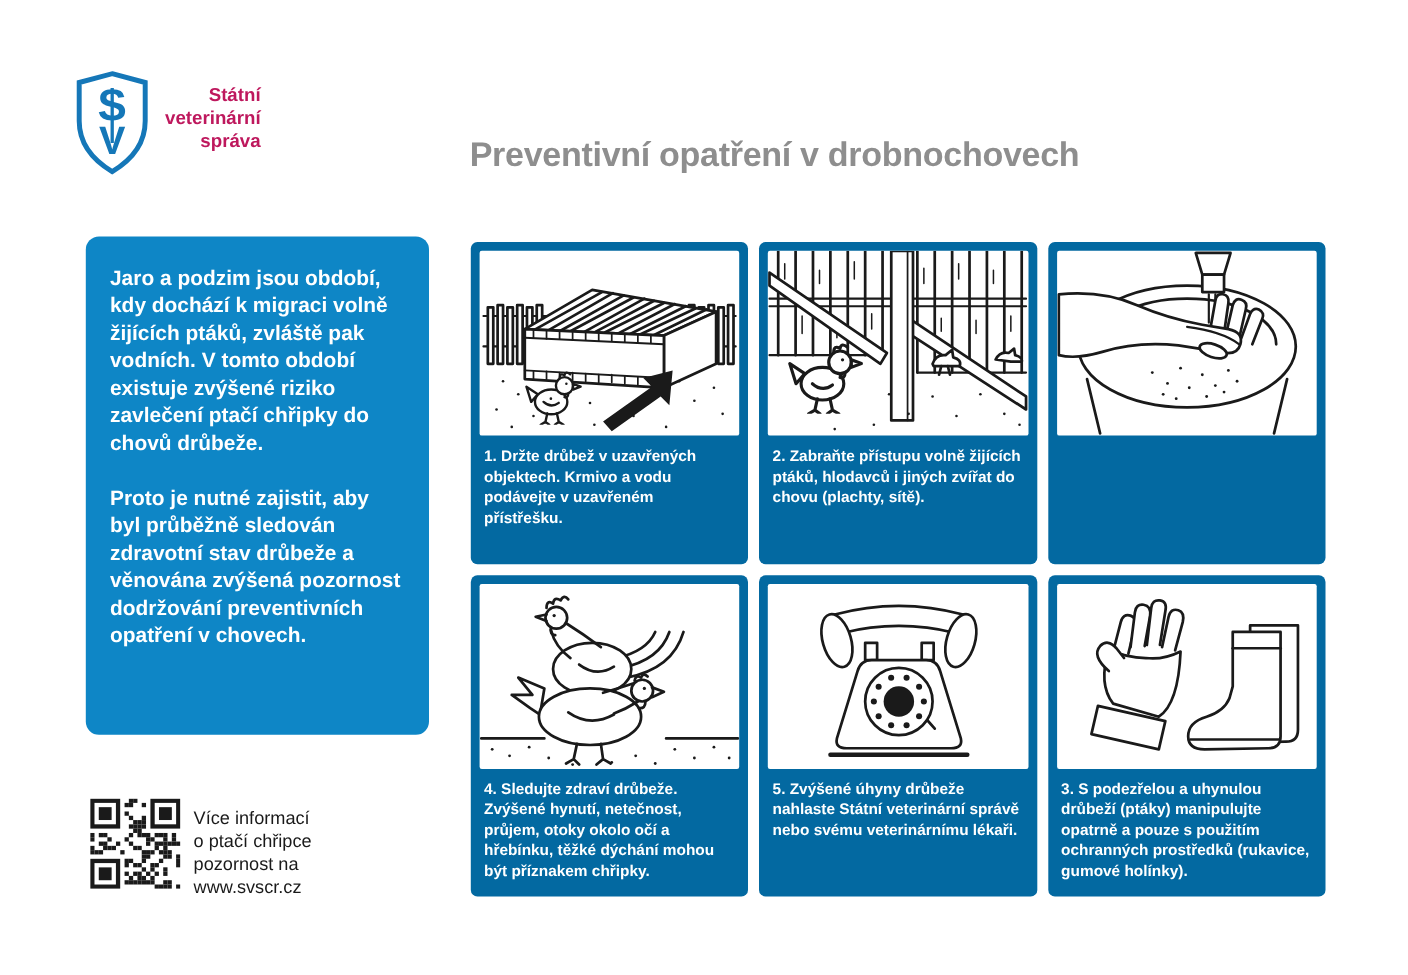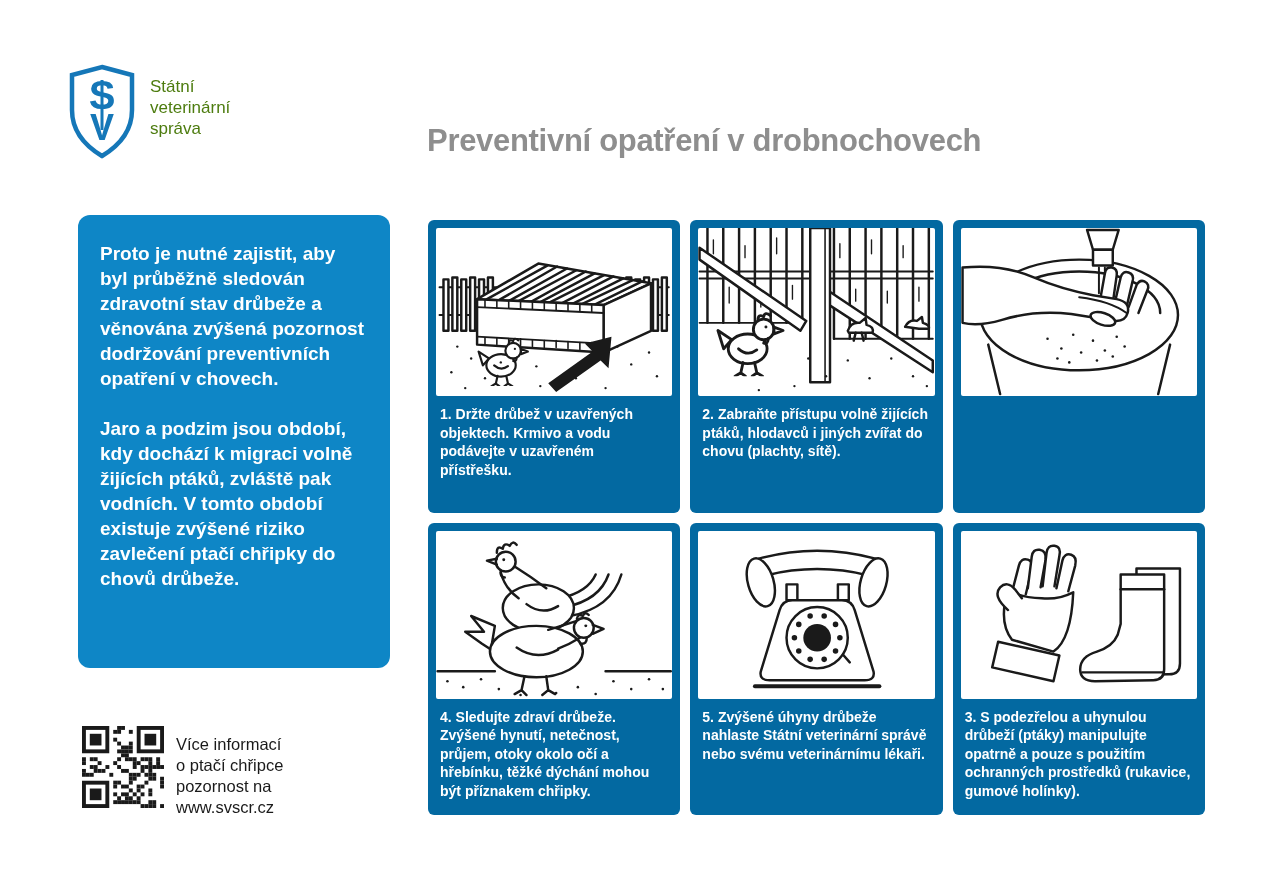--- a/index.html
+++ b/index.html
@@ -1,21 +1,21 @@
 <!DOCTYPE html>
 <html><head>
 <meta charset="utf-8">
 <style>
   html,body{margin:0;padding:0;}
   body{width:1280px;height:886px;background:#ffffff;font-family:"Liberation Sans",sans-serif;position:relative;overflow:hidden;}
   .page{position:absolute;inset:0;background:#fff;}
 
   
   .logo{position:absolute;left:68px;top:64px;display:flex;gap:14px;}
-  .logo-text{padding-top:12px;color:#4d7c0f;font-weight:normal;font-size:17px;line-height:21px;}
+  .logo-text{padding-top:12px;color:#be185d;font-weight:bold;font-size:17px;line-height:21px;text-align:right;}
 
   
   .title{position:absolute;left:425px;top:60px;font-size:46px;font-weight:bold;color:#1e8ed3;letter-spacing:-0.5px;}
   .subtitle{position:absolute;left:427px;top:123px;font-size:31px;font-weight:bold;color:#8e8e8e;letter-spacing:-0.3px;}
 
   
   .intro{position:absolute;left:78px;top:215px;width:312px;height:453px;background:#0e86c6;border-radius:12px;box-sizing:border-box;padding:26px 22px;color:#fff;font-weight:bold;font-size:19px;line-height:25px;}
   .intro p{margin:0 0 25px 0;}
   .intro p:last-child{margin:0;}
 
@@ -65,22 +65,22 @@
     <div class="logo-text">
       <div>Státní</div>
       <div>veterinární</div>
       <div>správa</div>
     </div>
   </div>
 
   <div class="subtitle">Preventivní opatření v drobnochovech</div>
 
   <div class="intro">
+    <p>Jaro a podzim jsou období, kdy dochází k migraci volně žijících ptáků, zvláště pak vodních. V tomto období existuje zvýšené riziko zavlečení ptačí chřipky do chovů drůbeže.</p>
     <p>Proto je nutné zajistit, aby byl průběžně sledován zdravotní stav drůbeže a věnována zvýšená pozornost dodržování preventivních opatření v chovech.</p>
-    <p>Jaro a podzim jsou období, kdy dochází k migraci volně žijících ptáků, zvláště pak vodních. V tomto období existuje zvýšené riziko zavlečení ptačí chřipky do chovů drůbeže.</p>
   </div>
 
   <div class="qr-block">
     <svg width="82" height="82" viewBox="0 0 80 80">
       <rect x="0" y="0" width="80" height="80" fill="#fff"></rect>
       <g class="finders" fill="#1a1a1a">
         <rect x="0" y="0" width="26.6" height="26.6"></rect>
           <rect x="3.8" y="3.8" width="19" height="19" fill="#fff"></rect>
           <rect x="7.6" y="7.6" width="11.4" height="11.4"></rect>
         <rect x="53.4" y="0" width="26.6" height="26.6"></rect>

